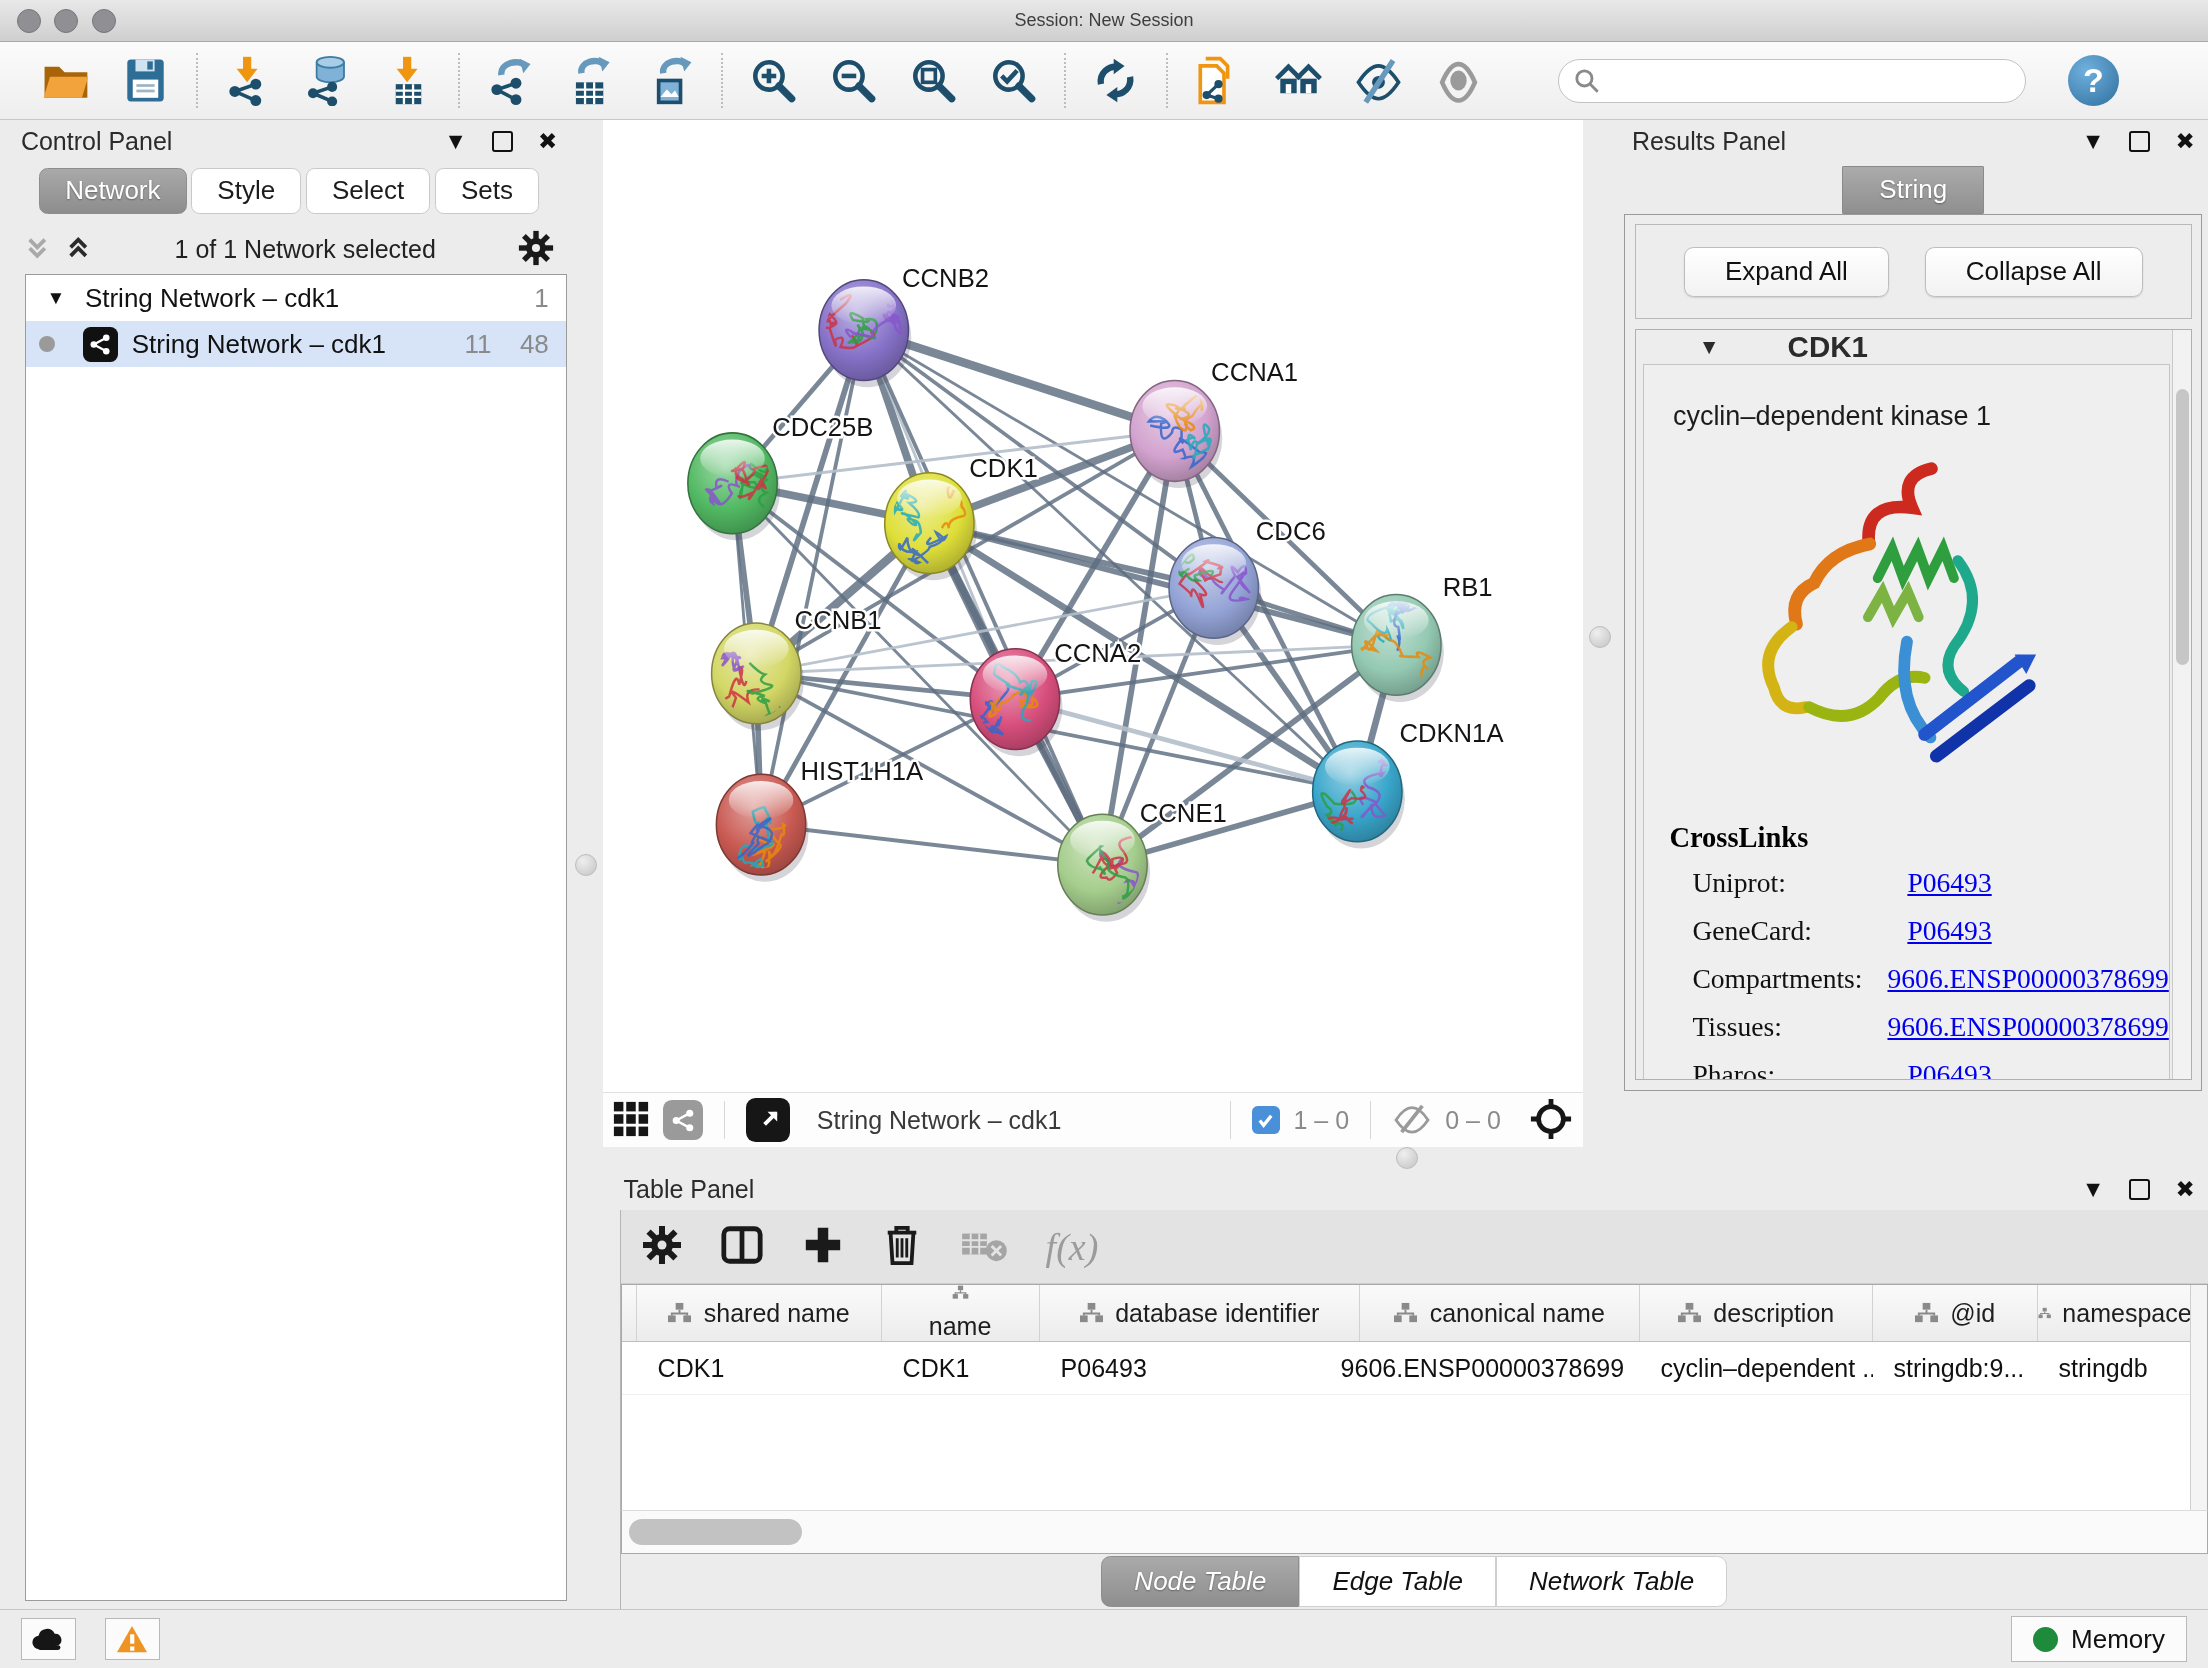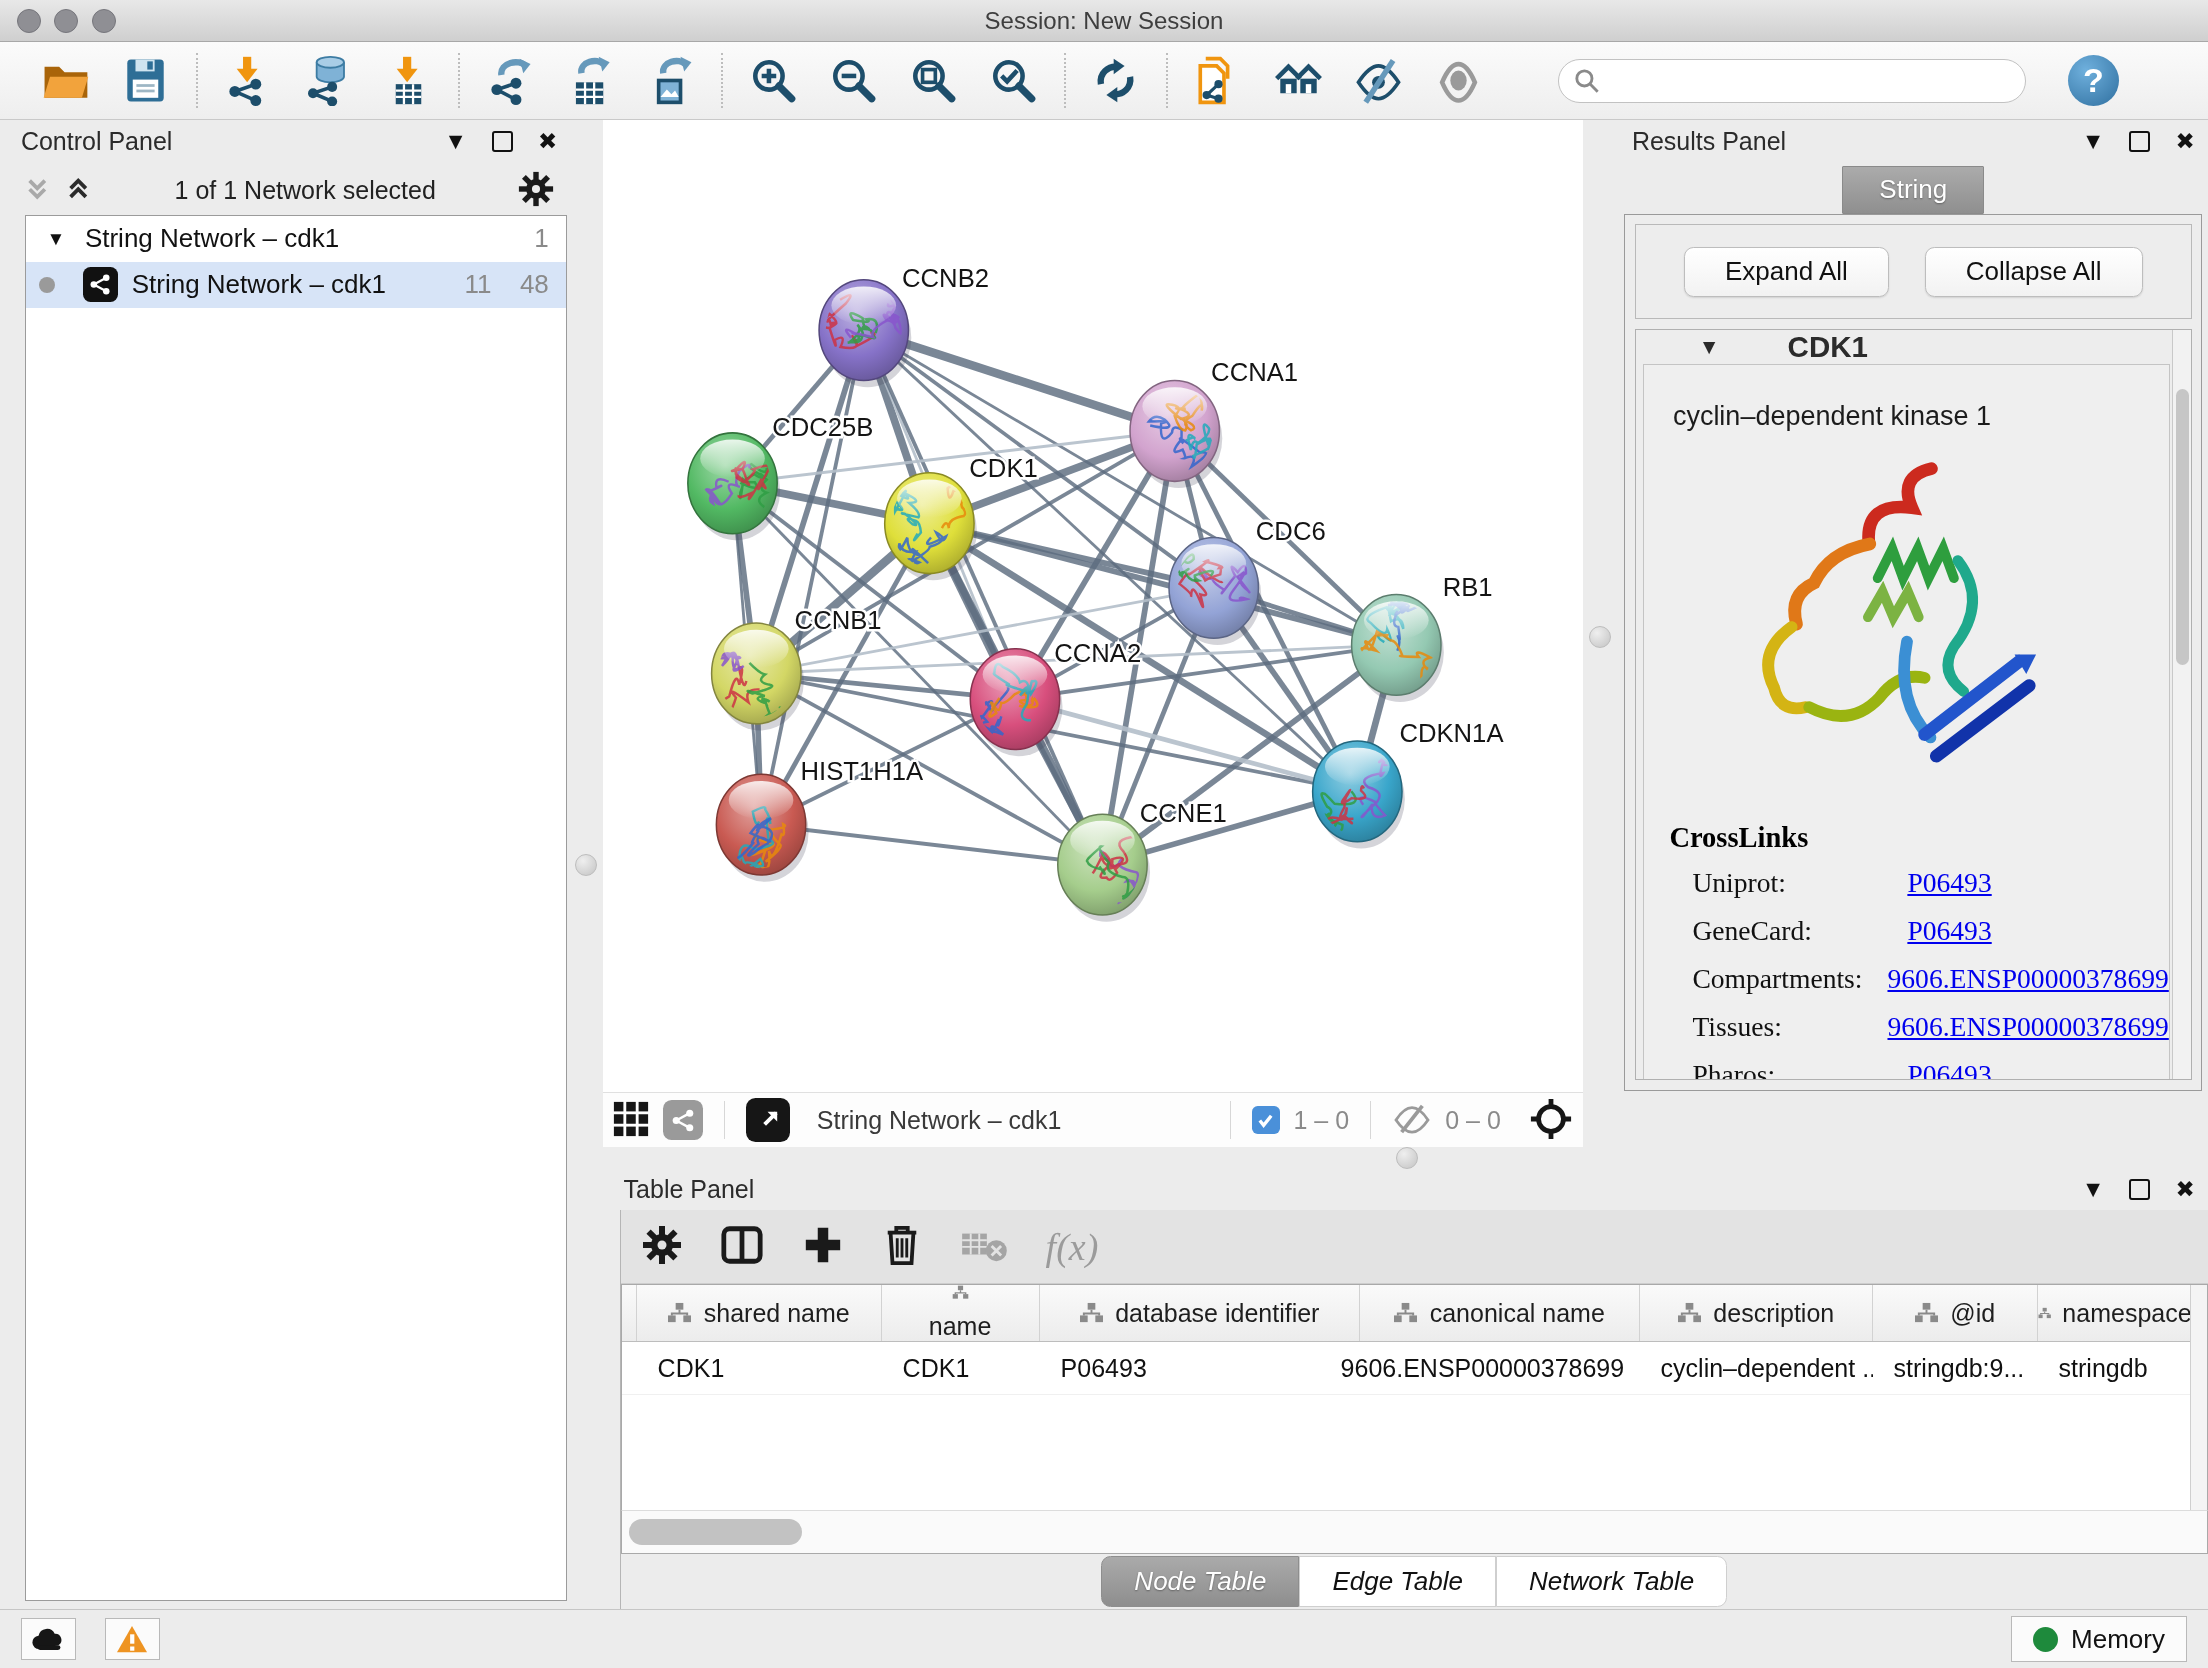--- a/index.html
+++ b/index.html
@@ -5,21 +5,21 @@
   * { margin:0; padding:0; box-sizing:border-box; }
   html,body { width:2208px; height:1668px; overflow:hidden; }
   body { font-family:"Liberation Sans", sans-serif; background:#ececec; color:#2b2b2b; }
   .window { width:2208px; height:1668px; display:flex; flex-direction:column; background:#ececec; }
 
   
   .titlebar { height:42px; flex:0 0 42px; background:linear-gradient(#e8e8e8,#cfcfcf);
     border-bottom:1px solid #a8a8a8; position:relative; display:flex; align-items:center; justify-content:center; }
   .traffic { position:absolute; left:17px; top:8.6px; display:flex; gap:13.3px; }
   .traffic .dot { width:24px; height:24px; border-radius:50%; background:#8f8f94; border:1.4px solid #76767c; }
-  .win-title { font-size:24px; color:#3e3e3e; }
+  .win-title { font-size:18px; color:#3e3e3e; }
 
   
   .toolbar { height:78px; flex:0 0 78px; background:linear-gradient(#fbfbfb,#eeeeee);
     border-bottom:1.9px solid #c9c9c9; display:flex; align-items:center; padding:0 19px; }
   .tb-group { display:flex; align-items:center; gap:25px; padding:0 19px; }
   .tb-sep { width:0; height:55px; border-left:2.9px dotted #bdbdbd; margin:0 3.8px; }
   .tb-btn { width:55px; height:55px; display:flex; align-items:center; justify-content:center; }
   .tb-btn svg { width:51px; height:51px; }
   .search-wrap { margin-left:53px; position:relative; }
   .search-input { width:468px; height:44px; border:1.9px solid #c2c2c2; border-radius:23px; background:#fff;
@@ -330,20 +330,26 @@
   <div class="main">
 
     <aside class="control-panel">
       <div class="panel-titlerow">
         <span>Control Panel</span>
         <span class="spacer"></span>
         <span class="pt-ic">▼</span>
         <span class="pt-box"></span>
         <span class="pt-ic">✖</span>
       </div>
+      <div class="cp-tabs" id="cp-tabs">
+          <div class="tab-chip active">Network</div>
+          <div class="tab-chip">Style</div>
+          <div class="tab-chip">Select</div>
+          <div class="tab-chip">Sets</div>
+        </div>
       <div class="cp-header">
         <span style="margin-right:13.3px;">
           <svg width="28.5" height="28.5" viewBox="0 0 30 30">
               <path d="M7 6l8 8 8-8M7 15l8 8 8-8" stroke="#a9a9a9" stroke-width="4" fill="none"></path>
             </svg>
         </span>
         <span>
           <svg width="28.5" height="28.5" viewBox="0 0 30 30">
               <path d="M7 14l8-8 8 8M7 23l8-8 8 8" stroke="#2b2b2b" stroke-width="4" fill="none"></path>
             </svg>

